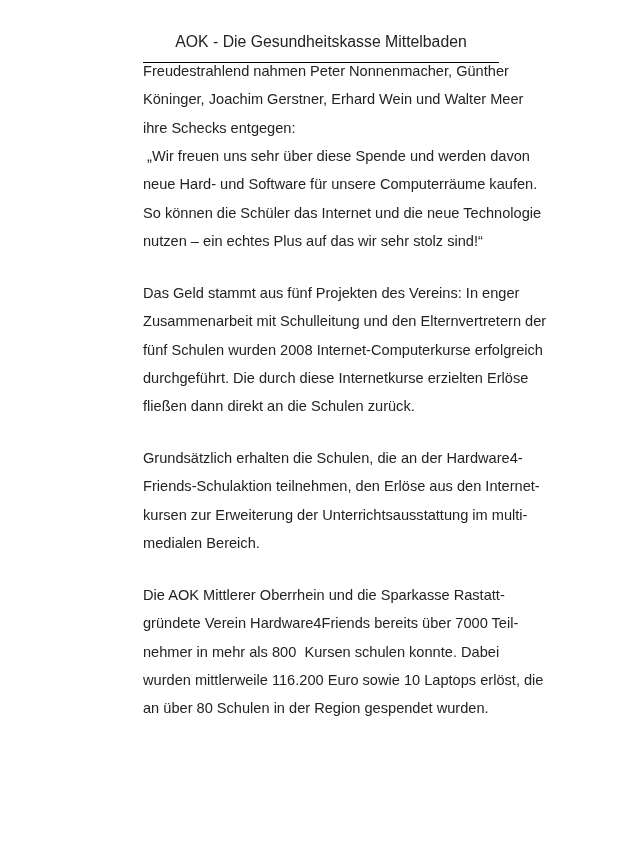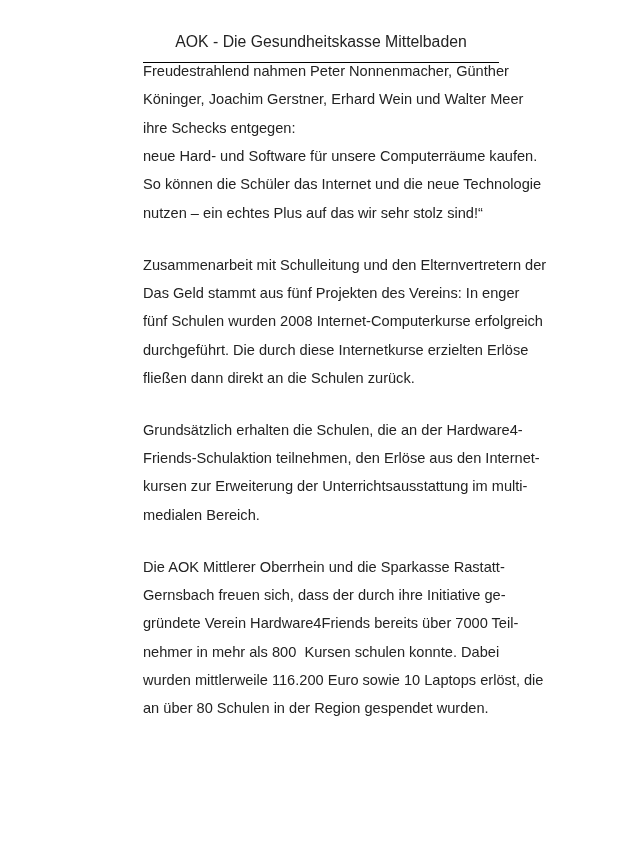--- a/index.html
+++ b/index.html
@@ -68,43 +68,43 @@
 
   <div class="doc-body">
 
     <div class="para">
       <div class="line">Freudestrahlend nahmen Peter Nonnenmacher, Günther</div>
       <div class="line">Köninger, Joachim Gerstner, Erhard Wein und Walter Meer</div>
       <div class="line">ihre Schecks entgegen:</div>
     </div>
 
     <div class="para">
+      <div class="line"> „Wir freuen uns sehr über diese Spende und werden davon</div>
       <div class="line">neue Hard- und Software für unsere Computerräume kaufen.</div>
       <div class="line">So können die Schüler das Internet und die neue Technologie</div>
       <div class="line">nutzen – ein echtes Plus auf das wir sehr stolz sind!“</div>
     </div>
 
     <div class="para spaced">
+      <div class="line">Das Geld stammt aus fünf Projekten des Vereins: In enger</div>
       <div class="line">Zusammenarbeit mit Schulleitung und den Elternvertretern der</div>
-      <div class="line">Das Geld stammt aus fünf Projekten des Vereins: In enger</div>
       <div class="line">fünf Schulen wurden 2008 Internet-Computerkurse erfolgreich</div>
       <div class="line">durchgeführt. Die durch diese Internetkurse erzielten Erlöse</div>
       <div class="line">fließen dann direkt an die Schulen zurück.</div>
     </div>
 
     <div class="para spaced">
       <div class="line">Grundsätzlich erhalten die Schulen, die an der Hardware4-</div>
       <div class="line">Friends-Schulaktion teilnehmen, den Erlöse aus den Internet-</div>
       <div class="line">kursen zur Erweiterung der Unterrichtsausstattung im multi-</div>
       <div class="line">medialen Bereich.</div>
     </div>
 
     <div class="para spaced">
       <div class="line">Die AOK Mittlerer Oberrhein und die Sparkasse Rastatt-</div>
-      <div class="line">Gernsbach freuen sich, dass der durch ihre Initiative ge-</div>
       <div class="line">gründete Verein Hardware4Friends bereits über 7000 Teil-</div>
       <div class="line">nehmer in mehr als 800  Kursen schulen konnte. Dabei</div>
       <div class="line">wurden mittlerweile 116.200 Euro sowie 10 Laptops erlöst, die</div>
       <div class="line">an über 80 Schulen in der Region gespendet wurden.</div>
     </div>
 
   </div>
 </div>
 
 </body></html>

